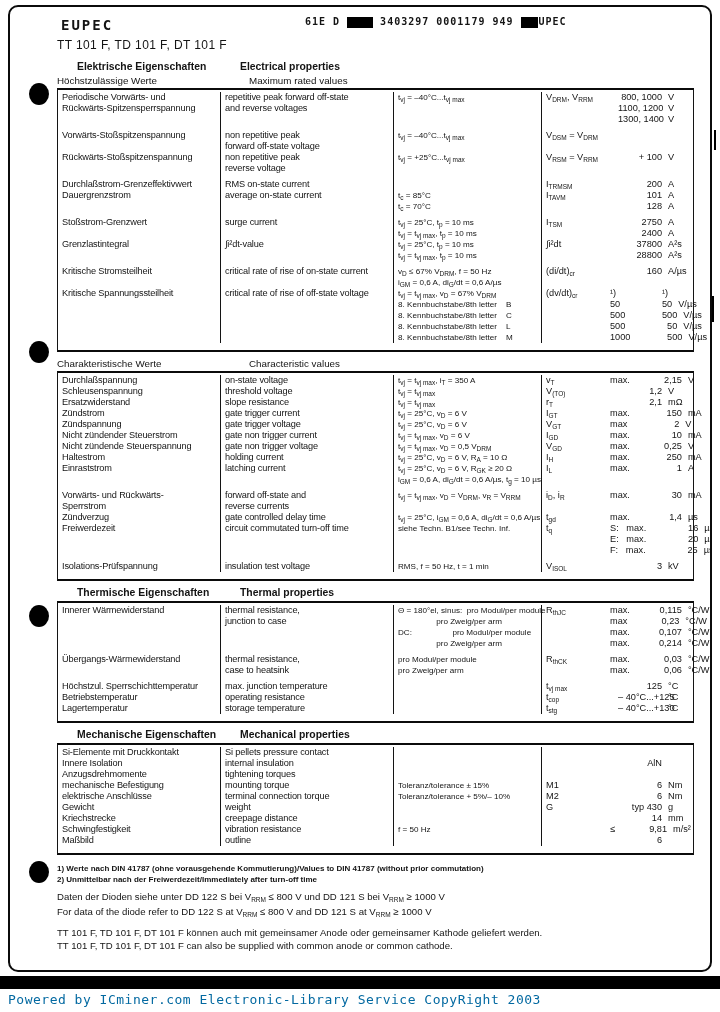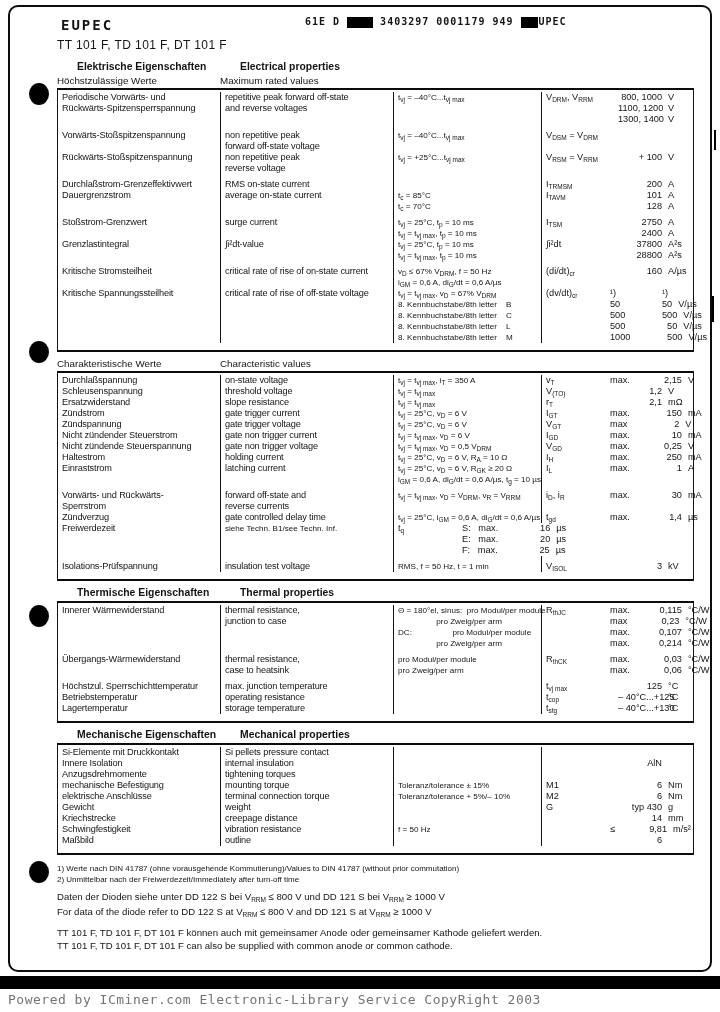--- a/index.html
+++ b/index.html
@@ -14,45 +14,45 @@
   .brand{position:absolute;left:4px;top:6px;font-family:"DejaVu Sans Mono",monospace;
          font-weight:700;font-size:14px;letter-spacing:2px;}
   .scan{position:absolute;left:248px;top:5px;font-family:"DejaVu Sans Mono",monospace;
         font-weight:700;font-size:10px;letter-spacing:1px;white-space:nowrap;}
   .blk{display:inline-block;width:26px;height:11px;background:#000;margin:0 7px;vertical-align:middle;}
   .blk2{width:17px;margin-right:1px;}
   .title{position:absolute;left:0;top:27px;font-size:12px;letter-spacing:.4px;}
   
   .sect{margin-top:6px;}
   .shead{display:grid;grid-template-columns:163px 1fr;font-weight:700;font-size:10.4px;margin:5px 0 3px;padding-left:20px;}
-  .ssub{display:grid;grid-template-columns:163px 1fr;font-size:9.8px;margin:3px 0 2px;}
+  .ssub{display:grid;grid-template-columns:163px 1fr;font-size:9.8px;margin:3px 0 2px;gap:29px;}
   .tbl{width:635px;border:1px solid #141414;border-top:2px solid #0b0b0b;border-bottom:2px solid #0b0b0b;
        padding:2px 0 7px;}
   .trow{display:grid;grid-template-columns:162px 173px 148px 1fr;}
   .trow > div{padding:0 4px;min-width:0;}
   .c-en,.c-cond,.c-val{border-left:1px solid #141414;}
   .trow.gap > div{padding-top:5px;}
   .ln{height:11px;line-height:11px;font-size:9.2px;letter-spacing:-.15px;white-space:pre;}
   .c-cond .ln{font-size:8.1px;letter-spacing:0;}
   .vline{display:flex;height:11px;line-height:11px;font-size:9.2px;white-space:pre;}
   .vsym{width:64px;flex:none;overflow:visible;white-space:pre;}
   .vpre{margin-left:auto;padding-right:8px;white-space:pre;}
   .vval{min-width:44px;text-align:right;white-space:pre;}
   .vunit{width:33px;flex:none;padding-left:6px;white-space:pre;}
   sub{font-size:6.5px;vertical-align:-2px;letter-spacing:0;}
   
   .footnotes{margin-top:9px;}
-  .fn{font-size:8px;line-height:10.5px;white-space:pre;}
+  .fn{font-size:8px;line-height:10.5px;white-space:pre;font-weight:bold;}
   .note{margin-top:6px;}
   .nl{font-size:9.6px;line-height:12.2px;white-space:pre;}
   .recog{margin-top:24px;font-size:8.6px;line-height:11px;}
   .dot{position:absolute;left:19px;width:20px;height:22px;background:#000;border-radius:50%;}
   .bottom-bar{position:absolute;left:0;top:976px;width:720px;height:13px;background:#000;}
   .banner{position:absolute;left:8px;top:992px;font-family:"DejaVu Sans Mono",monospace;
-          font-size:13px;color:#737373;letter-spacing:.5px;white-space:nowrap;}
+          font-size:13px;color:#0369a1;letter-spacing:.5px;white-space:nowrap;}
   .artifact{position:absolute;background:#000;}
 </style>
 </head>
 <body>
 
 <div class="page">
   <div class="frame">
     <div class="inner">
       <div class="hdr">
         <div class="brand">EUPEC</div>
@@ -369,20 +369,23 @@
                 <div class="c-cond">
                   <div class="ln">t<sub>vj</sub> = 25°C, i<sub>GM</sub> = 0,6 A, di<sub>G</sub>/dt = 0,6 A/µs</div>
                 </div>
                 <div class="c-val">
                   <div class="vline"><span class="vsym">t<sub>gd</sub></span><span class="vpre">max.</span><span class="vval">1,4</span><span class="vunit">µs</span></div>
                 </div>
               </div>
               <div class="trow">
                 <div class="c-de">
                   <div class="ln">Freiwerdezeit</div>
+                </div>
+                <div class="c-en">
+                  <div class="ln">circuit commutated turn-off time</div>
                 </div>
                 <div class="c-cond">
                   <div class="ln">siehe Techn. B1/see Techn. Inf.</div>
                 </div>
                 <div class="c-val">
                   <div class="vline"><span class="vsym">t<sub>q</sub></span><span class="vpre">S:   max.</span><span class="vval">16</span><span class="vunit">µs</span></div>
                   <div class="vline"><span class="vsym"></span><span class="vpre">E:   max.</span><span class="vval">20</span><span class="vunit">µs</span></div>
                   <div class="vline"><span class="vsym"></span><span class="vpre">F:   max.</span><span class="vval">25</span><span class="vunit">µs</span></div>
                 </div>
               </div>

